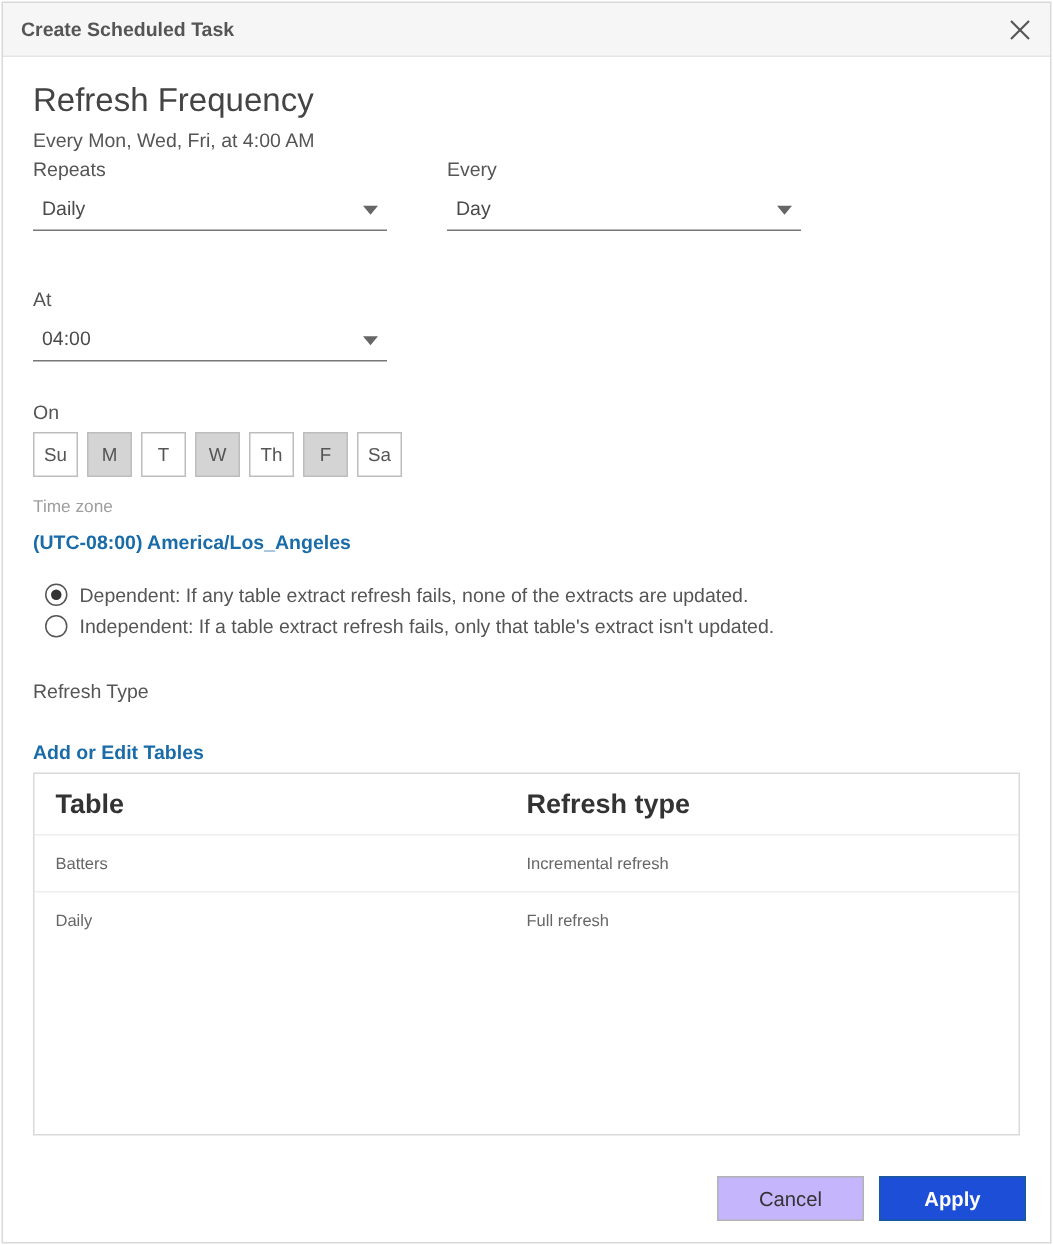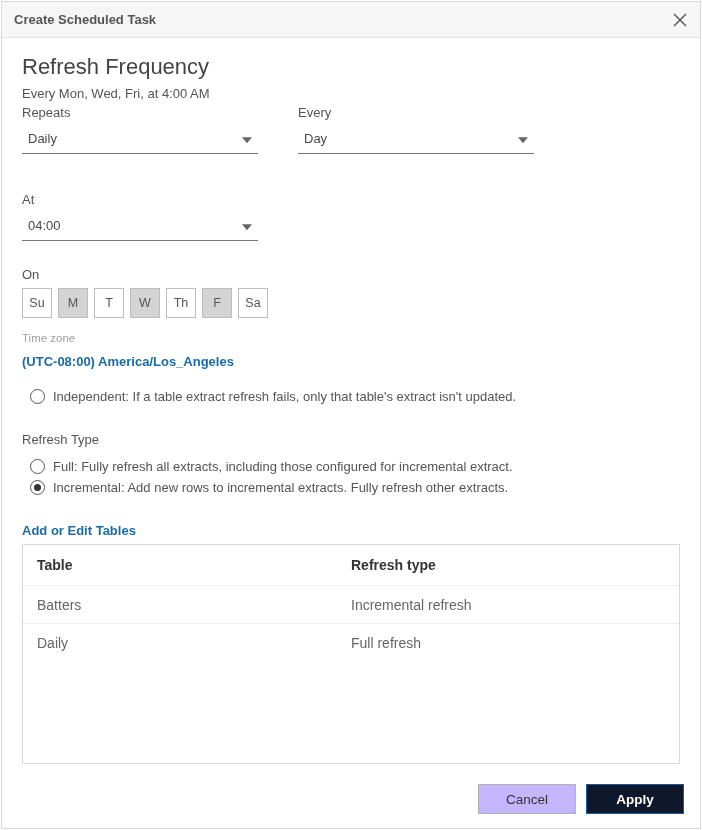--- a/index.html
+++ b/index.html
@@ -120,26 +120,26 @@
     height:242px;
     display:flex; flex-direction:column;
     overflow:hidden;
   }
   .table-head, .table-row {
     display:flex;
     padding:0 14px;
   }
   .table-head {
     height:40px; align-items:center;
-    font-weight:600; font-size:14px; color:#333;
+    font-weight:600; font-size:18px; color:#333;
   }
   .table-row {
     height:38px; align-items:center;
     border-top:1px solid #eee;
-    font-size:14px; color:#666;
+    font-size:11px; color:#666;
   }
   .col-table { flex:0 0 50%; }
   .col-type  { flex:0 0 50%; }
   .footer {
     height:58px;
     display:flex;
     align-items:center;
     justify-content:flex-end;
     gap:10px;
     padding:0 16px;
@@ -147,21 +147,21 @@
   .btn {
     min-width:98px; height:30px;
     font-size:13.5px;
     display:flex; align-items:center; justify-content:center;
     cursor:pointer;
     border:1px solid #b3b3b3;
     background:#c4b5fd;
     color:#333;
   }
   .btn.primary {
-    background:#0f172a;
+    background:#1d4ed8;
     border-color:#1a5a99;
     color:#fff;
     font-weight:600;
   }
 </style>
 </head>
 <body>
 
 <div class="dialog">
 
@@ -225,36 +225,30 @@
       <div class="day-btn">
           <span>Sa</span>
         </div>
     </div>
 
     <div class="section-label small">Time zone</div>
     <div class="link bold">(UTC-08:00) America/Los_Angeles</div>
 
     <div class="radio-group inset0">
       <div class="radio-item">
+        <span class="radio checked"></span>
+        <span>Dependent: If any table extract refresh fails, none of the extracts are updated.</span>
+      </div>
+      <div class="radio-item">
         <span class="radio"></span>
         <span>Independent: If a table extract refresh fails, only that table's extract isn't updated.</span>
       </div>
     </div>
 
     <div class="refresh-type-label">Refresh Type</div>
-    <div class="radio-group" style="margin-top:2px;">
-      <div class="radio-item">
-        <span class="radio"></span>
-        <span>Full: Fully refresh all extracts, including those configured for incremental extract.</span>
-      </div>
-      <div class="radio-item">
-        <span class="radio checked"></span>
-        <span>Incremental: Add new rows to incremental extracts. Fully refresh other extracts.</span>
-      </div>
-    </div>
 
     <div class="link bold add-edit">Add or Edit Tables</div>
 
     <div class="table-wrap">
       <div class="table-head">
         <div class="col-table">Table</div>
         <div class="col-type">Refresh type</div>
       </div>
       <div class="table-row">
         <div class="col-table">Batters</div>

